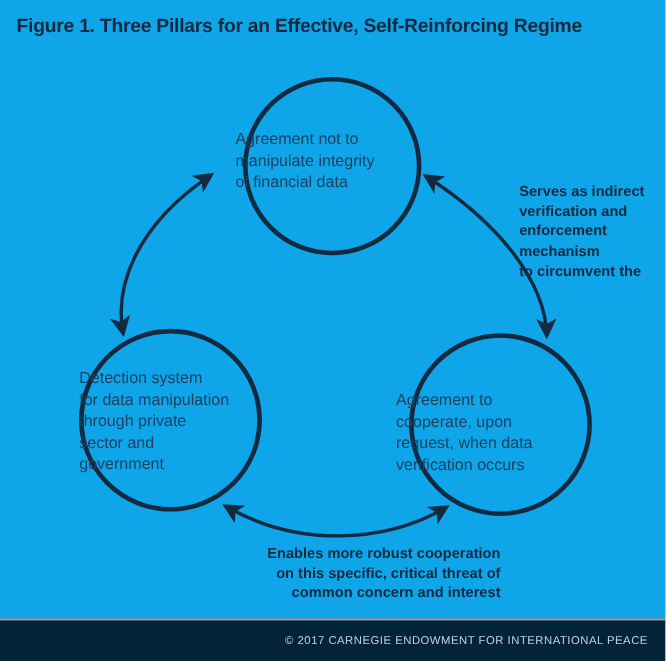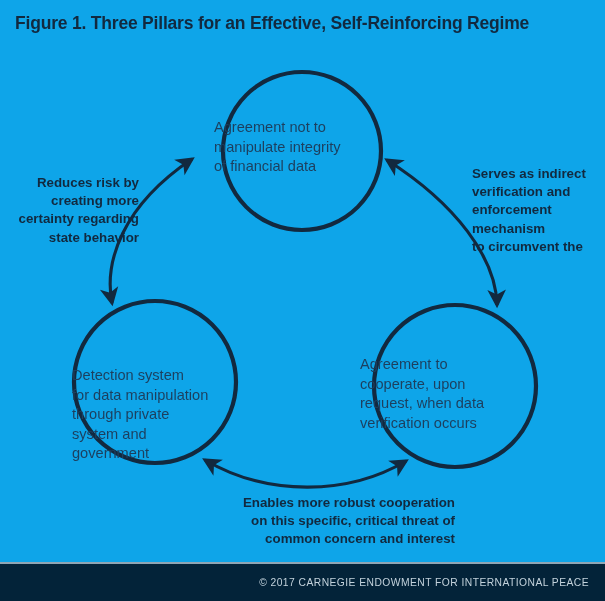--- a/index.html
+++ b/index.html
@@ -44,21 +44,21 @@
   .circle-label {
     position: absolute;
     text-align: left;
     color: #1d3f5e;
     font-size: 14.6px;
     line-height: 19.5px;
     font-weight: normal;
     pointer-events: none;
   }
   #circle-top-label   { left: 214px; top: 118px; width: 176px; }
-  #circle-left-label  { left: 72px;  top: 366px; width: 166px; }
+  #circle-left-label  { left: 72px;  top: 335px; width: 166px; }
   #circle-right-label { left: 360px; top: 355px; width: 170px; }
 
   
   .annotation {
     position: absolute;
     color: #12293f;
     font-size: 13.3px;
     line-height: 18.2px;
     font-weight: bold;
     pointer-events: none;
@@ -118,37 +118,31 @@
   <div class="circle-label" id="circle-top-label">
     <span class="line">Agreement not to</span>
     <span class="line">manipulate integrity</span>
     <span class="line">of financial data</span>
   </div>
 
   <div class="circle-label" id="circle-left-label">
     <span class="line">Detection system</span>
     <span class="line">for data manipulation</span>
     <span class="line">through private</span>
-    <span class="line">system and</span>
+    <span class="line">sector and</span>
     <span class="line">government</span>
   </div>
 
   <div class="circle-label" id="circle-right-label">
     <span class="line">Agreement to</span>
     <span class="line">cooperate, upon</span>
     <span class="line">request, when data</span>
     <span class="line">verification occurs</span>
   </div>
 
-  <div class="annotation" id="annotation-left">
-    <span class="line">Reduces risk by</span>
-    <span class="line">creating more</span>
-    <span class="line">certainty regarding</span>
-    <span class="line">state behavior</span>
-  </div>
 
   <div class="annotation" id="annotation-right">
     <span class="line">Serves as indirect</span>
     <span class="line">verification and</span>
     <span class="line">enforcement mechanism</span>
     <span class="line">to circumvent the</span>
   </div>
 
   <div class="annotation" id="annotation-bottom">
     <span class="line">Enables more robust cooperation</span>

